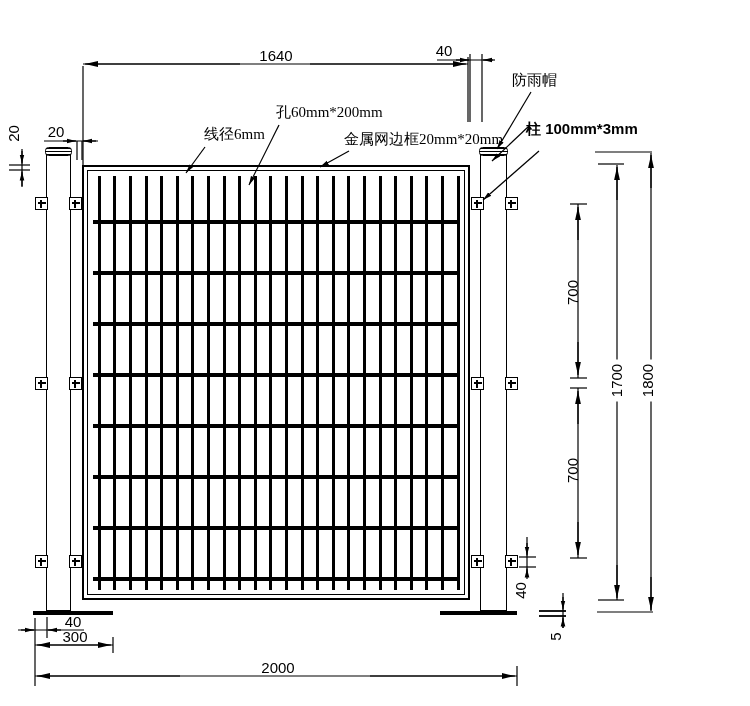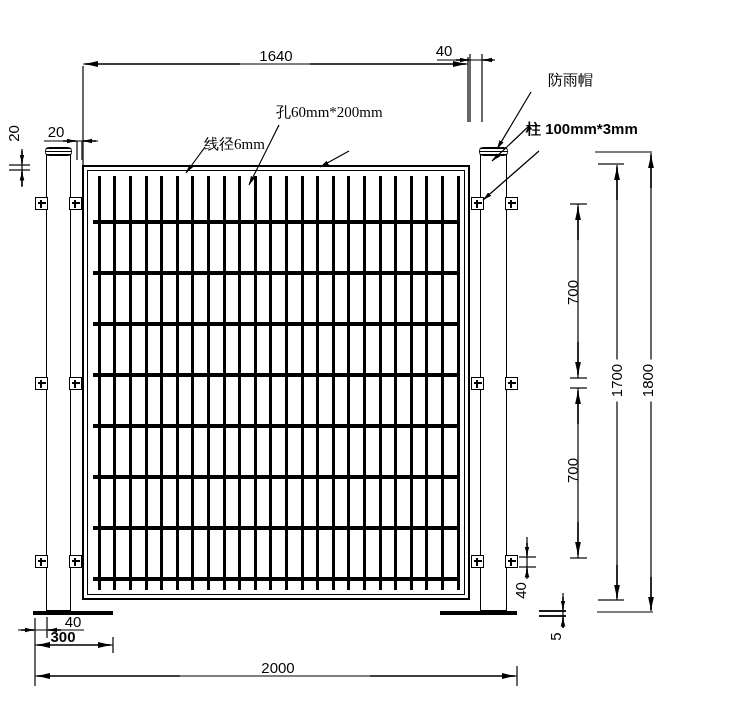--- a/index.html
+++ b/index.html
@@ -190,21 +190,22 @@
   <div class="t ctr" style="left:430px;top:43px;width:28px;">40</div>
   <div class="t ctr" style="left:42px;top:124px;width:28px;">20</div>
   <div class="t ctr rot" style="left:-2px;top:126px;width:30px;">20</div>
   <div class="t ctr rot" style="left:555px;top:285px;width:34px;">700</div>
   <div class="t ctr rot" style="left:555px;top:463px;width:34px;">700</div>
   <div class="t ctr rot wbg" style="left:595px;top:373px;width:42px;">1700</div>
   <div class="t ctr rot wbg" style="left:626px;top:373px;width:42px;">1800</div>
   <div class="t ctr rot" style="left:507px;top:583px;width:26px;">40</div>
   <div class="t ctr rot" style="left:547px;top:629px;width:16px;">5</div>
   <div class="t ctr" style="left:243px;top:660px;width:70px;text-align:center;">2000</div>
-  <div class="t ctr" style="left:40px;top:629px;width:46px;font-weight:bold;">300</div>
+  <div class="t ctr" style="left:52px;top:629px;width:46px;">300</div>
   <div class="t ctr" style="left:58px;top:614px;width:30px;">40</div>
 
-  <div class="t cjk" style="left:204px;top:137px;text-align:center;">线径6mm</div>
+  <div class="t cjk" style="left:204px;top:127px;text-align:center;">线径6mm</div>
   <div class="t cjk" style="left:276px;top:105px;">孔60mm*200mm</div>
-  <div class="t cjk" style="left:548px;top:73px;">防雨帽</div>
+  <div class="t cjk" style="left:344px;top:132px;">金属网边框20mm*20mm</div>
+  <div class="t cjk" style="left:512px;top:73px;">防雨帽</div>
   <div class="t boldlbl" style="left:526px;top:121px;">柱 100mm*3mm</div>
 
 </div>
 
 </body></html>

